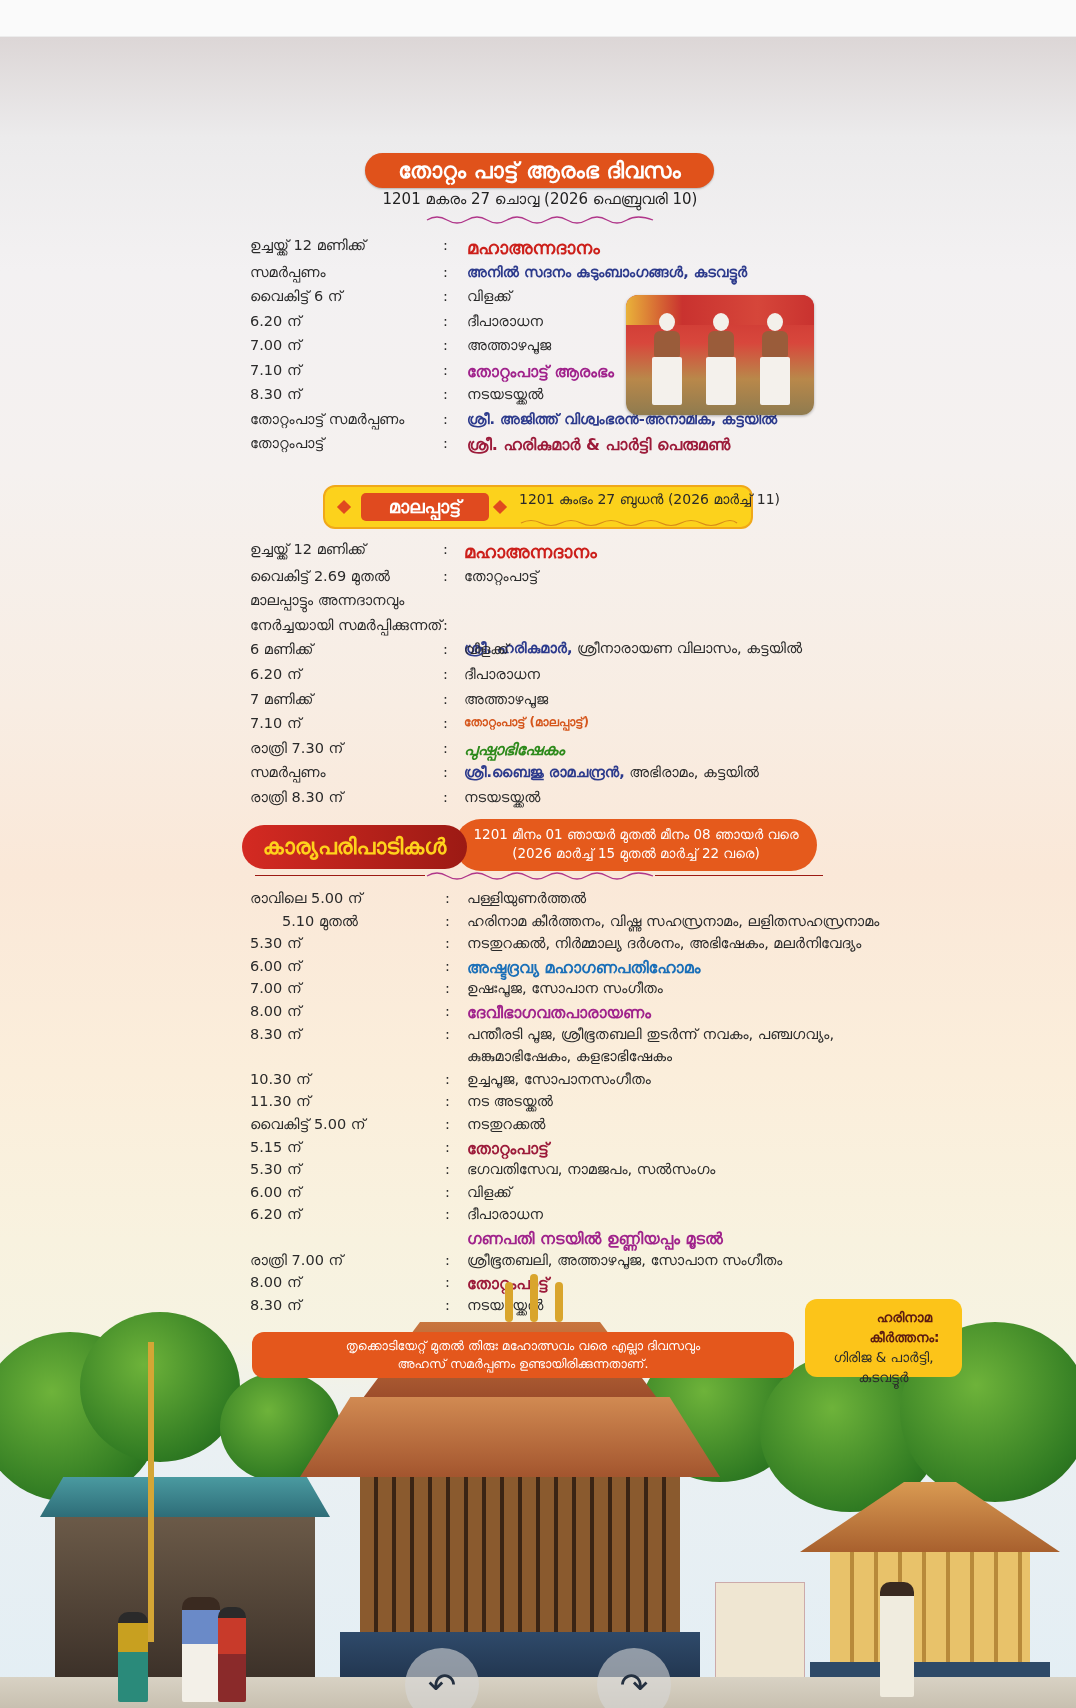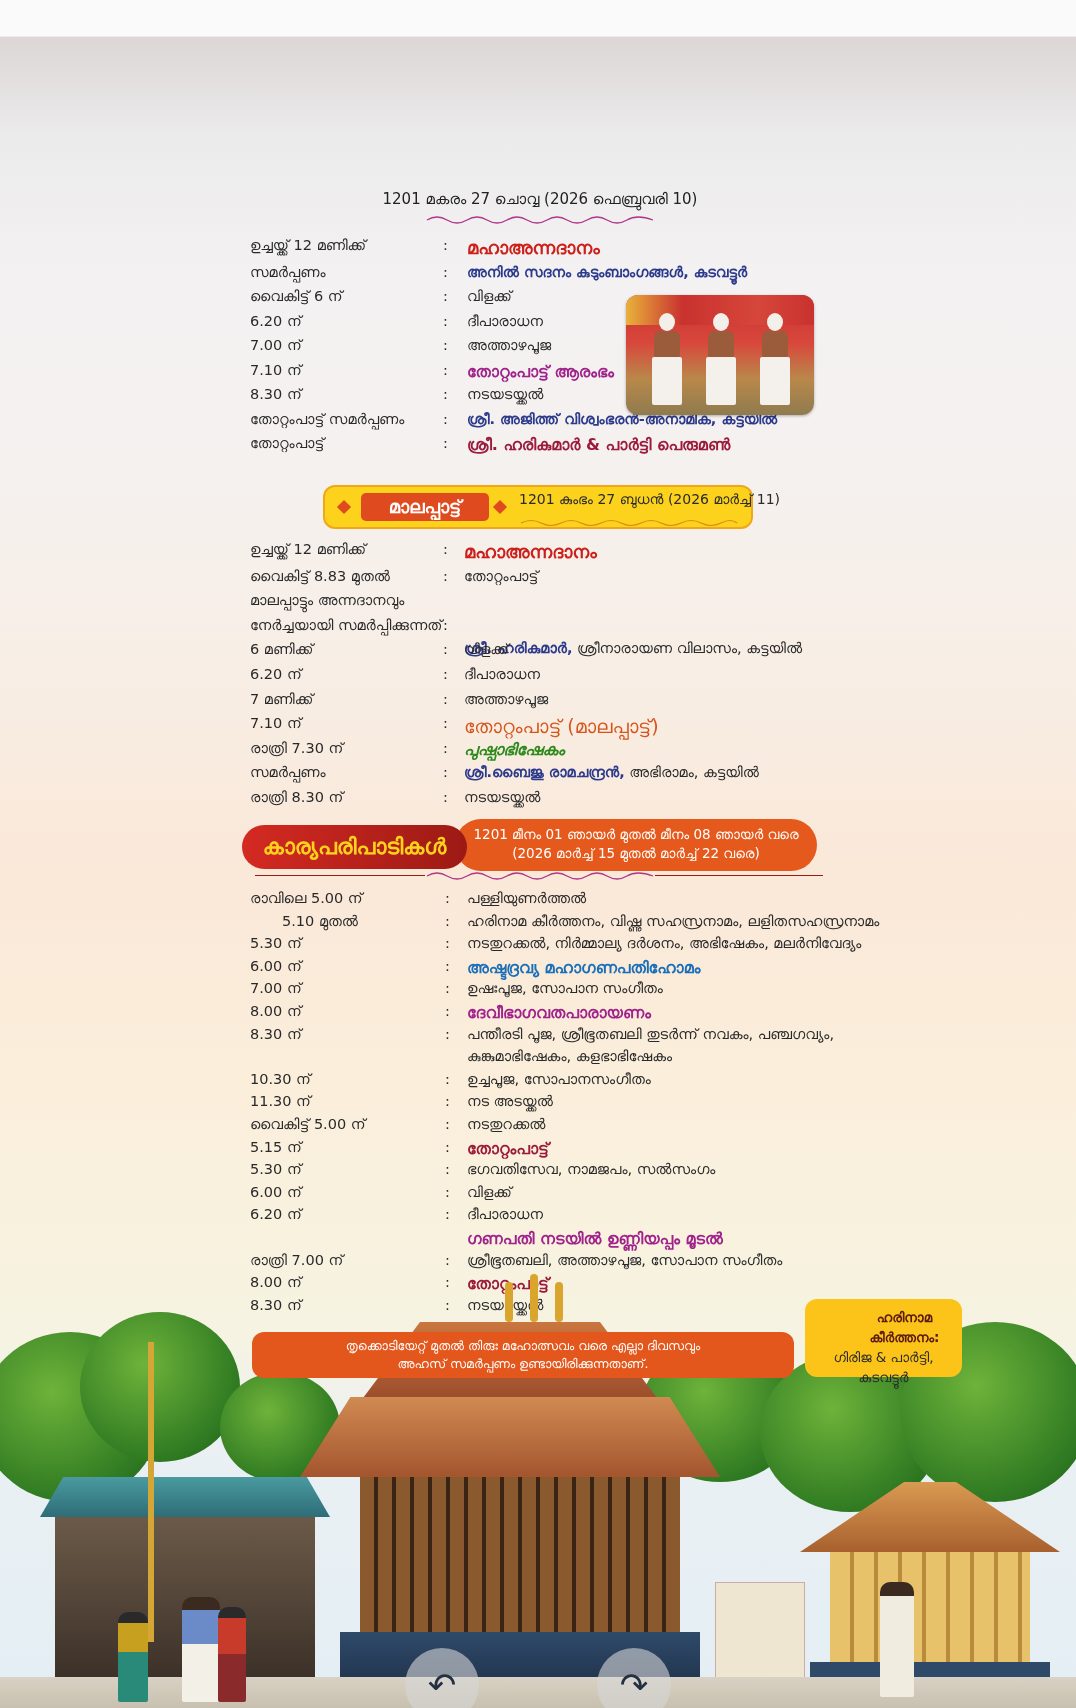--- a/index.html
+++ b/index.html
@@ -37,21 +37,21 @@
     position: absolute; left: 0; height: 22px; width: 900px; font-size: 14.5px;
     color: #2a2a2a; white-space: nowrap;
   }
   .row .lbl { position: absolute; left: 0; top: 0; }
   .row .col { position: absolute; top: 0; }
   .row .val { position: absolute; top: 0; }
   .red-b { color: #cc1f1a; font-weight: bold; font-size: 18px; }
   .navy-b { color: #2c3a8c; font-weight: bold; }
   .purple-b { color: #a0238c; font-weight: bold; font-size: 16px; }
   .maroon-b { color: #9c1b3a; font-weight: bold; font-size: 16px; }
-  .orange-b { color: #d5561c; font-weight: normal; font-size: 19px; }
+  .orange-b { color: #d5561c; font-weight: bold; font-size: 12px; }
   .green-b { color: #2e8a1c; font-weight: bold; font-style: italic; font-size: 16px; }
   .blue-b { color: #1a6fb8; font-weight: bold; font-size: 16px; }
   .photo {
     position: absolute; left: 626px; top: 258px; width: 188px; height: 120px;
     border-radius: 12px; overflow: hidden;
     background: linear-gradient(180deg, #c9322f 0%, #d8473c 40%, #b9884a 70%, #8f7b4f 100%);
     box-shadow: 0 1px 3px rgba(0,0,0,0.3);
   }
   .person { position: absolute; bottom: 10px; width: 38px; height: 92px; }
   .person .head { position: absolute; left: 11px; top: 0; width: 16px; height: 18px; border-radius: 50%; background: #f3f0ea; }
@@ -100,20 +100,21 @@
     color: #243040; font-size: 34px; cursor: pointer;
   }
 </style>
 </head>
 <body>
 
 <div class="topbar"></div>
 
 <div class="poster">
 
+  <div class="pill-title">തോറ്റം പാട്ട് ആരംഭ ദിവസം</div>
   <div class="subdate">1201 മകരം 27 ചൊവ്വ (2026 ഫെബ്രുവരി 10)</div>
   <div class="scroll-orn" style="left:425px; top:177px; width:230px;">
     <svg width="230" height="12" viewBox="0 0 230 12">
         <path d="M2 6 Q 12 0 22 6 T 42 6 T 62 6 T 82 6 T 102 6 T 122 6 T 142 6 T 162 6 T 182 6 T 202 6 T 228 6" fill="none" stroke="#b0368a" stroke-width="1.3"></path>
       </svg>
   </div>
   <div id="s1rows">
       <div class="row" style="top: 202px; left: 0px; margin-top: -2px;">
         <span class="lbl" style="left: 250px;">ഉച്ചയ്ക്ക് 12 മണിക്ക്</span>
         <span class="col" style="left: 443px;">:</span>
@@ -191,21 +192,21 @@
         </svg>
     </div>
   </div>
   <div id="s2rows">
       <div class="row" style="top: 506px; left: 0px; margin-top: -2px;">
         <span class="lbl" style="left: 250px;">ഉച്ചയ്ക്ക് 12 മണിക്ക്</span>
         <span class="col" style="left: 443px;">:</span>
         <span class="val red-b" style="left: 464px;">മഹാഅന്നദാനം</span>
       </div>
       <div class="row" style="top: 530.6px; left: 0px;">
-        <span class="lbl" style="left: 250px;">വൈകിട്ട് 8.83 മുതൽ</span>
+        <span class="lbl" style="left: 250px;">വൈകിട്ട് 2.69 മുതൽ</span>
         <span class="col" style="left: 443px;">:</span>
         <span class="val" style="left: 464px;">തോറ്റംപാട്ട്</span>
       </div>
       <div class="row" style="top: 555.2px; left: 0px;">
         <span class="lbl" style="left: 250px;">മാലപ്പാട്ടും അന്നദാനവും</span>
         <span class="val" style="left: 464px;"></span>
       </div>
       <div class="row" style="top: 579.8px; left: 0px;">
         <span class="lbl" style="left: 250px;">നേർച്ചയായി സമർപ്പിക്കുന്നത്</span>
         <span class="col" style="left: 443px;">:</span>

